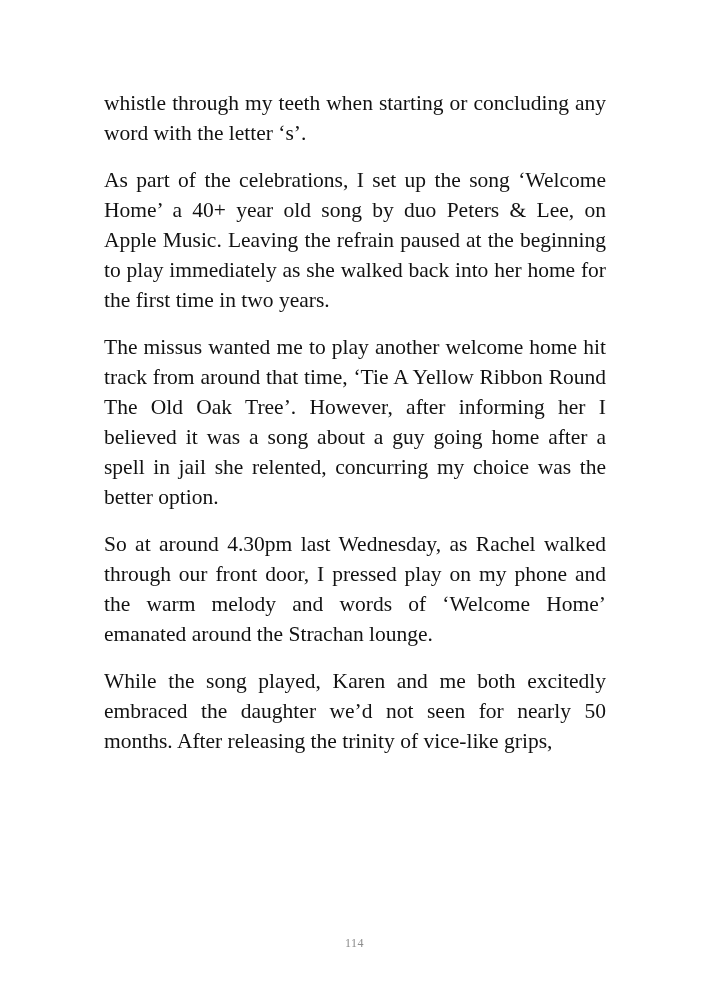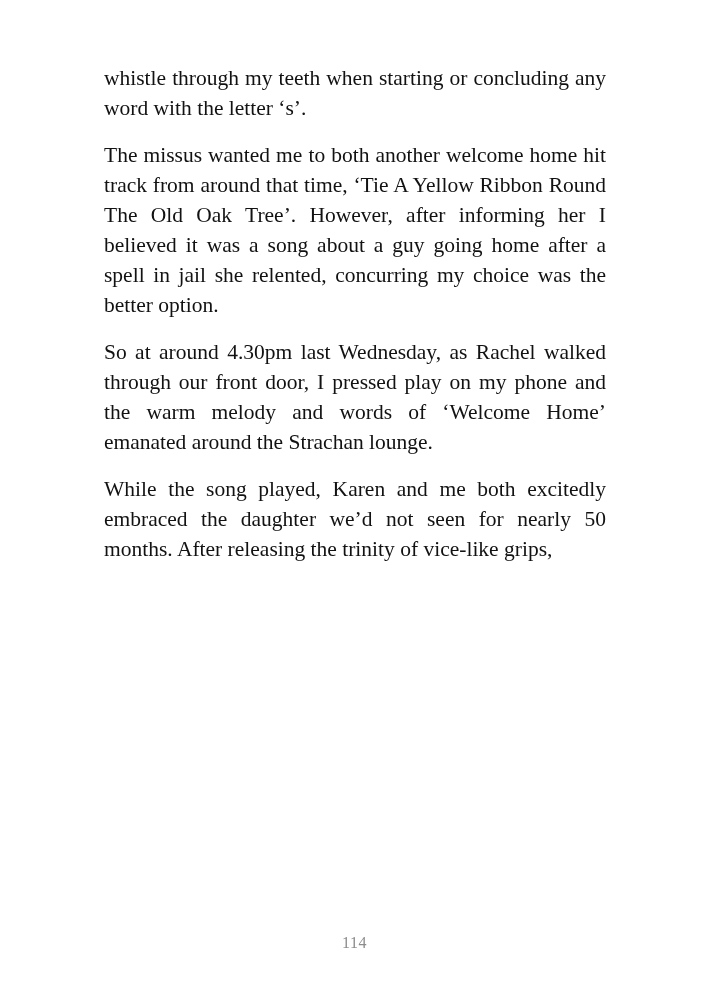--- a/index.html
+++ b/index.html
@@ -12,49 +12,50 @@
     width: 709px;
     height: 992px;
     background: #ffffff;
     overflow: hidden;
     font-family: "Liberation Serif", "DejaVu Serif", serif;
   }
   .text-block {
     position: absolute;
     left: 104px;
     right: 103px;
-    top: 63px;
+    top: 88px;
     color: #121212;
     font-size: 21.5px;
     line-height: 30px;
     text-align: justify;
     text-justify: inter-word;
   }
   .text-block p {
     margin: 0 0 17px 0;
   }
   .text-block p:last-child {
     margin-bottom: 0;
   }
   .page-number {
     position: absolute;
     left: 0;
     right: 0;
     top: 936px;
     text-align: center;
-    font-size: 16px;
+    font-size: 12px;
     line-height: 14px;
     color: #8c8c8c;
     letter-spacing: 0.5px;
   }
 </style>
 </head>
 <body>
 
 <div class="page">
   <div class="text-block">
     <p>whistle through my teeth when starting or concluding any word with the letter ‘s’.</p>
-    <p>The missus wanted me to both another welcome home hit track from around that time, ‘Tie A Yellow Ribbon Round The Old Oak Tree’. However, after informing her I believed it was a song about a guy going home after a spell in jail she relented, concurring my choice was the better option.</p>
+    <p>As part of the celebrations, I set up the song ‘Welcome Home’ a 40+ year old song by duo Peters &amp; Lee, on Apple Music. Leaving the refrain paused at the beginning to play immediately as she walked back into her home for the first time in two years.</p>
+    <p>The missus wanted me to play another welcome home hit track from around that time, ‘Tie A Yellow Ribbon Round The Old Oak Tree’. However, after informing her I believed it was a song about a guy going home after a spell in jail she relented, concurring my choice was the better option.</p>
     <p>So at around 4.30pm last Wednesday, as Rachel walked through our front door, I pressed play on my phone and the warm melody and words of ‘Welcome Home’ emanated around the Strachan lounge.</p>
     <p>While the song played, Karen and me both excitedly embraced the daughter we’d not seen for nearly 50 months. After releasing the trinity of vice-like grips,</p>
   </div>
   <div class="page-number">114</div>
 </div>
 
 </body></html>

